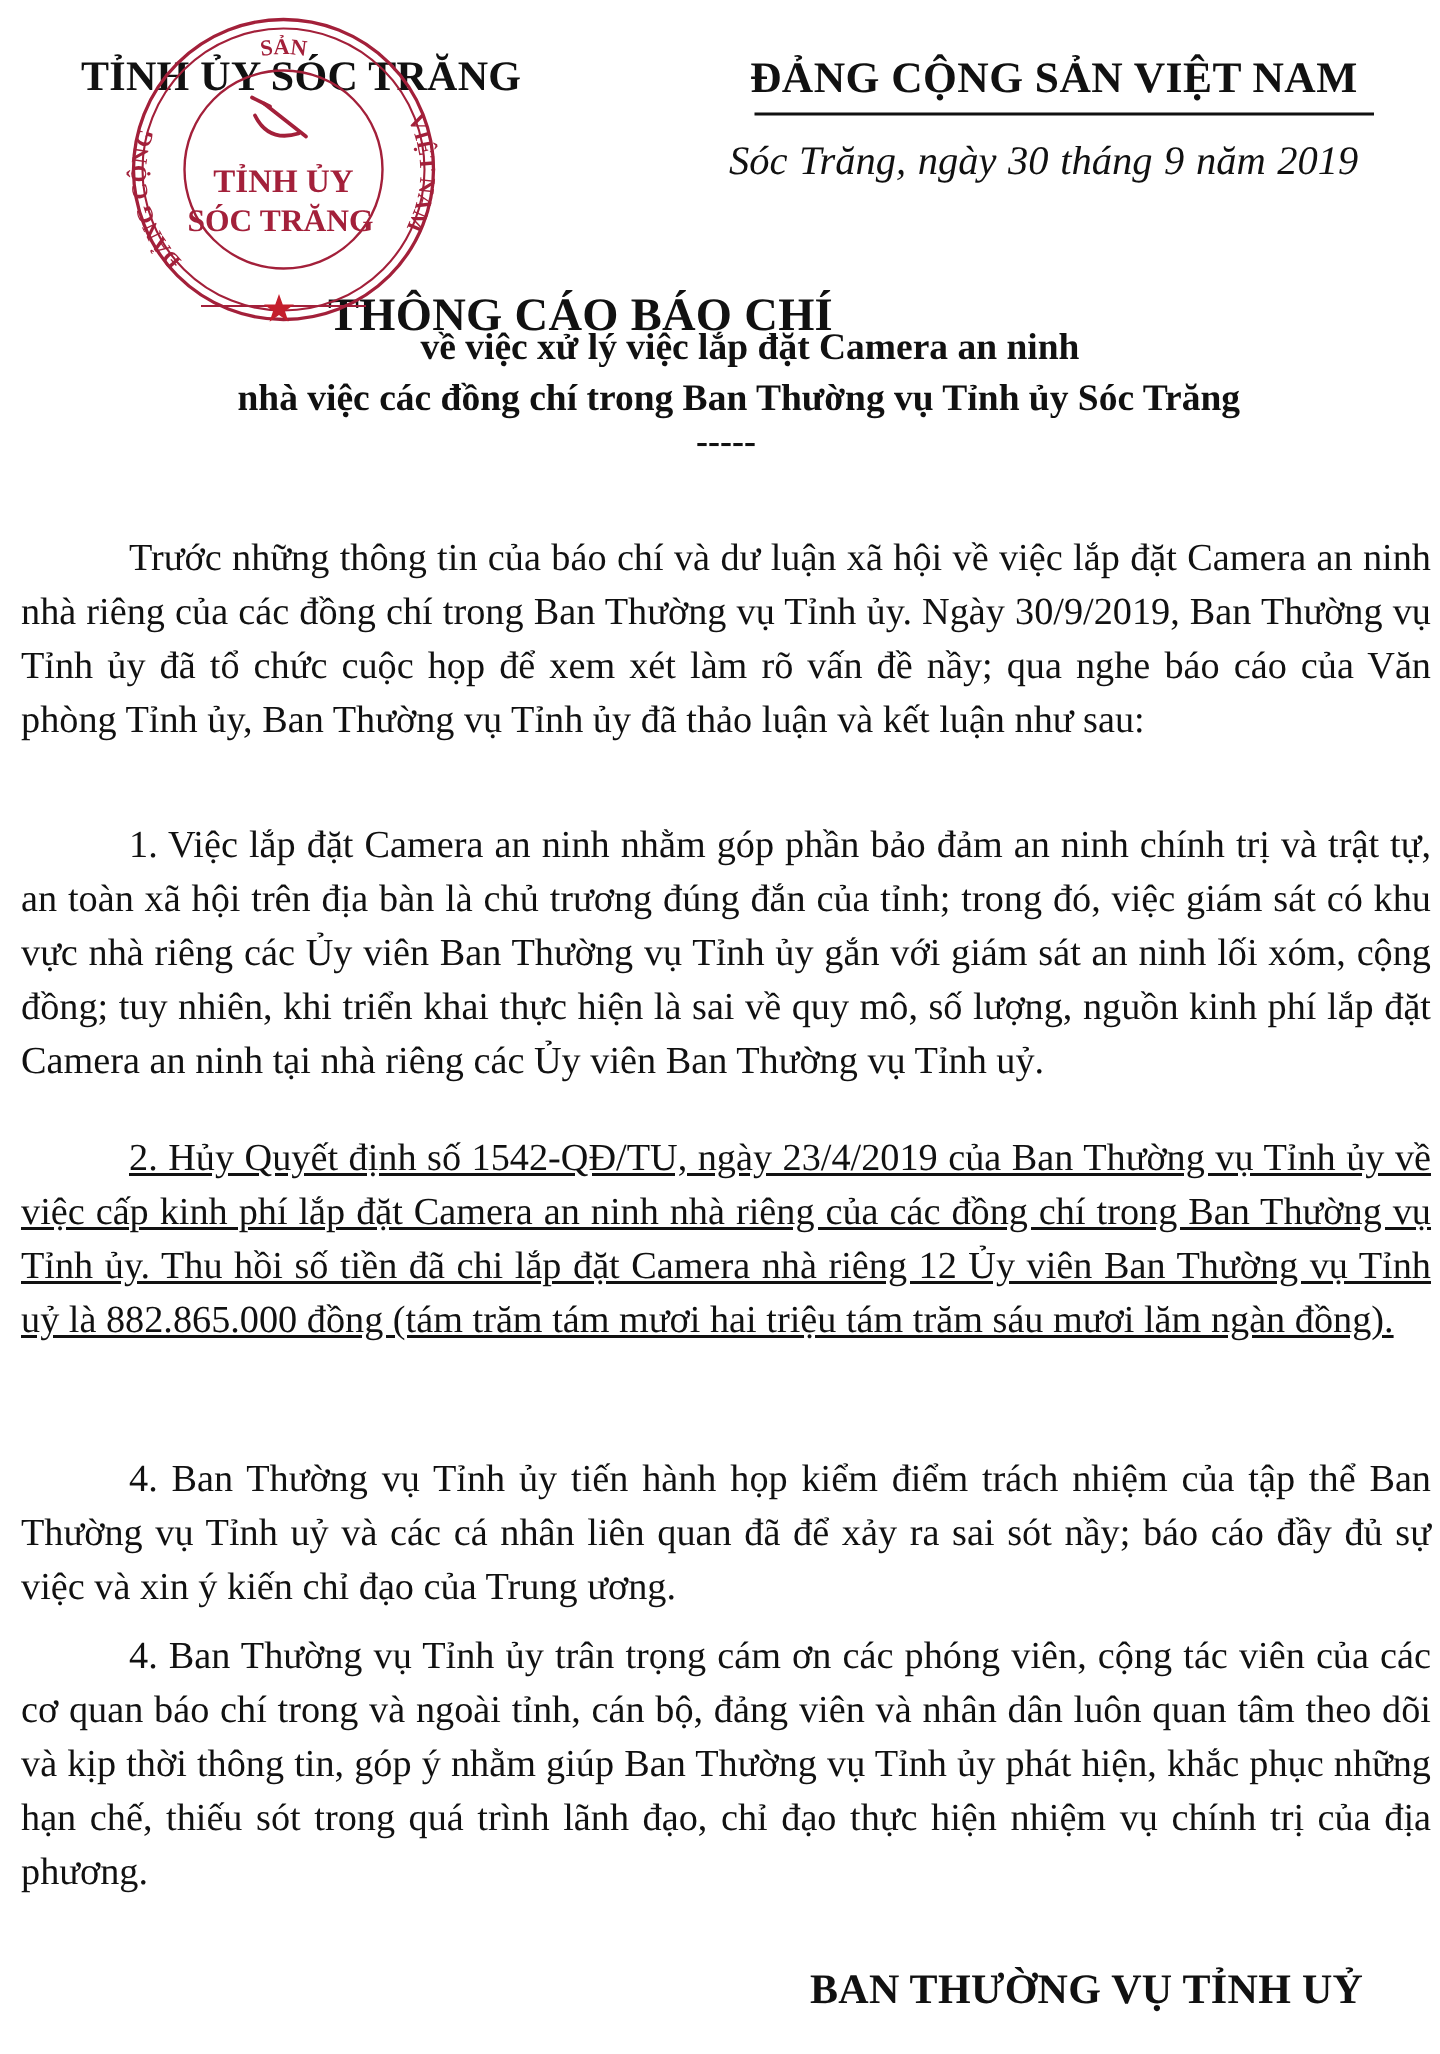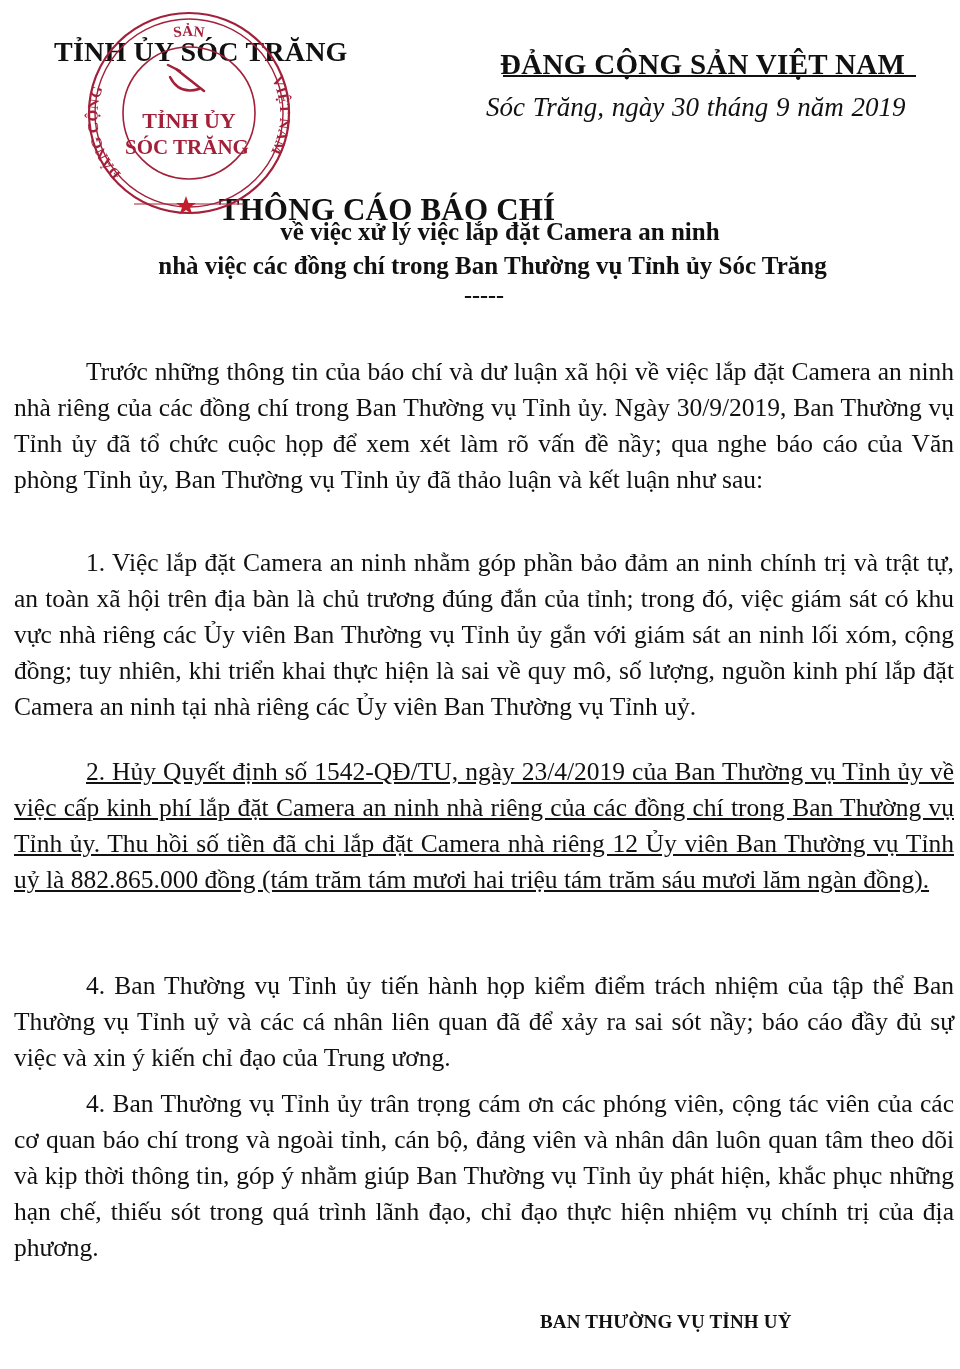--- a/index.html
+++ b/index.html
@@ -5,21 +5,21 @@
   html, body { margin: 0; padding: 0; background: #ffffff; }
   body {
     width: 960px; height: 1369px; position: relative; overflow: hidden;
     font-family: "Liberation Serif", "DejaVu Serif", serif; color: #111;
   }
   .abs { position: absolute; white-space: nowrap; }
   .hdr-left {
     left: 54px; top: 36px; font-size: 28px; font-weight: bold; letter-spacing: 0.2px; z-index: 2;
   }
   .hdr-right {
-    left: 500px; top: 36px; font-size: 29px; font-weight: bold; letter-spacing: 0.3px; margin-top: 12px;
+    left: 500px; top: 36px; font-size: 29px; font-weight: bold; letter-spacing: 0.3px;
   }
   .hdr-right-line {
     position: absolute; left: 503px; top: 75px; width: 413px; height: 2px; background: #111;
   }
   .date-line {
     left: 486px; top: 92px; font-size: 27px; font-style: italic; word-spacing: 1px;
   }
   .stamp { position: absolute; left: 84px; top: 7px; width: 210px; height: 212px; z-index: 3; pointer-events: none; }
   .title {
     left: 0; width: 774px; text-align: center; top: 192px;
@@ -37,21 +37,21 @@
     position: absolute; left: 14px; width: 940px;
     font-size: 25.5px; line-height: 36px; text-align: justify; text-align-last: left; margin-top: 23px;
   }
   .body p { margin: 0; text-indent: 72px; }
   .p0 { top: 331px; }
   .p1 { top: 522px; }
   .p2 { top: 731px; text-decoration: underline; }
   .p3 { top: 945px; }
   .p4 { top: 1063px; }
   .sign {
-    left: 540px; top: 1311px; font-size: 19px; font-weight: bold; letter-spacing: 0.2px;
+    left: 540px; top: 1311px; font-size: 28px; font-weight: bold; letter-spacing: 0.2px;
   }
 </style>
 </head>
 <body>
 
 <div>
 
   <div class="abs hdr-left">TỈNH ỦY SÓC TRĂNG</div>
 
   <div class="abs hdr-right">ĐẢNG CỘNG SẢN VIỆT NAM</div>

